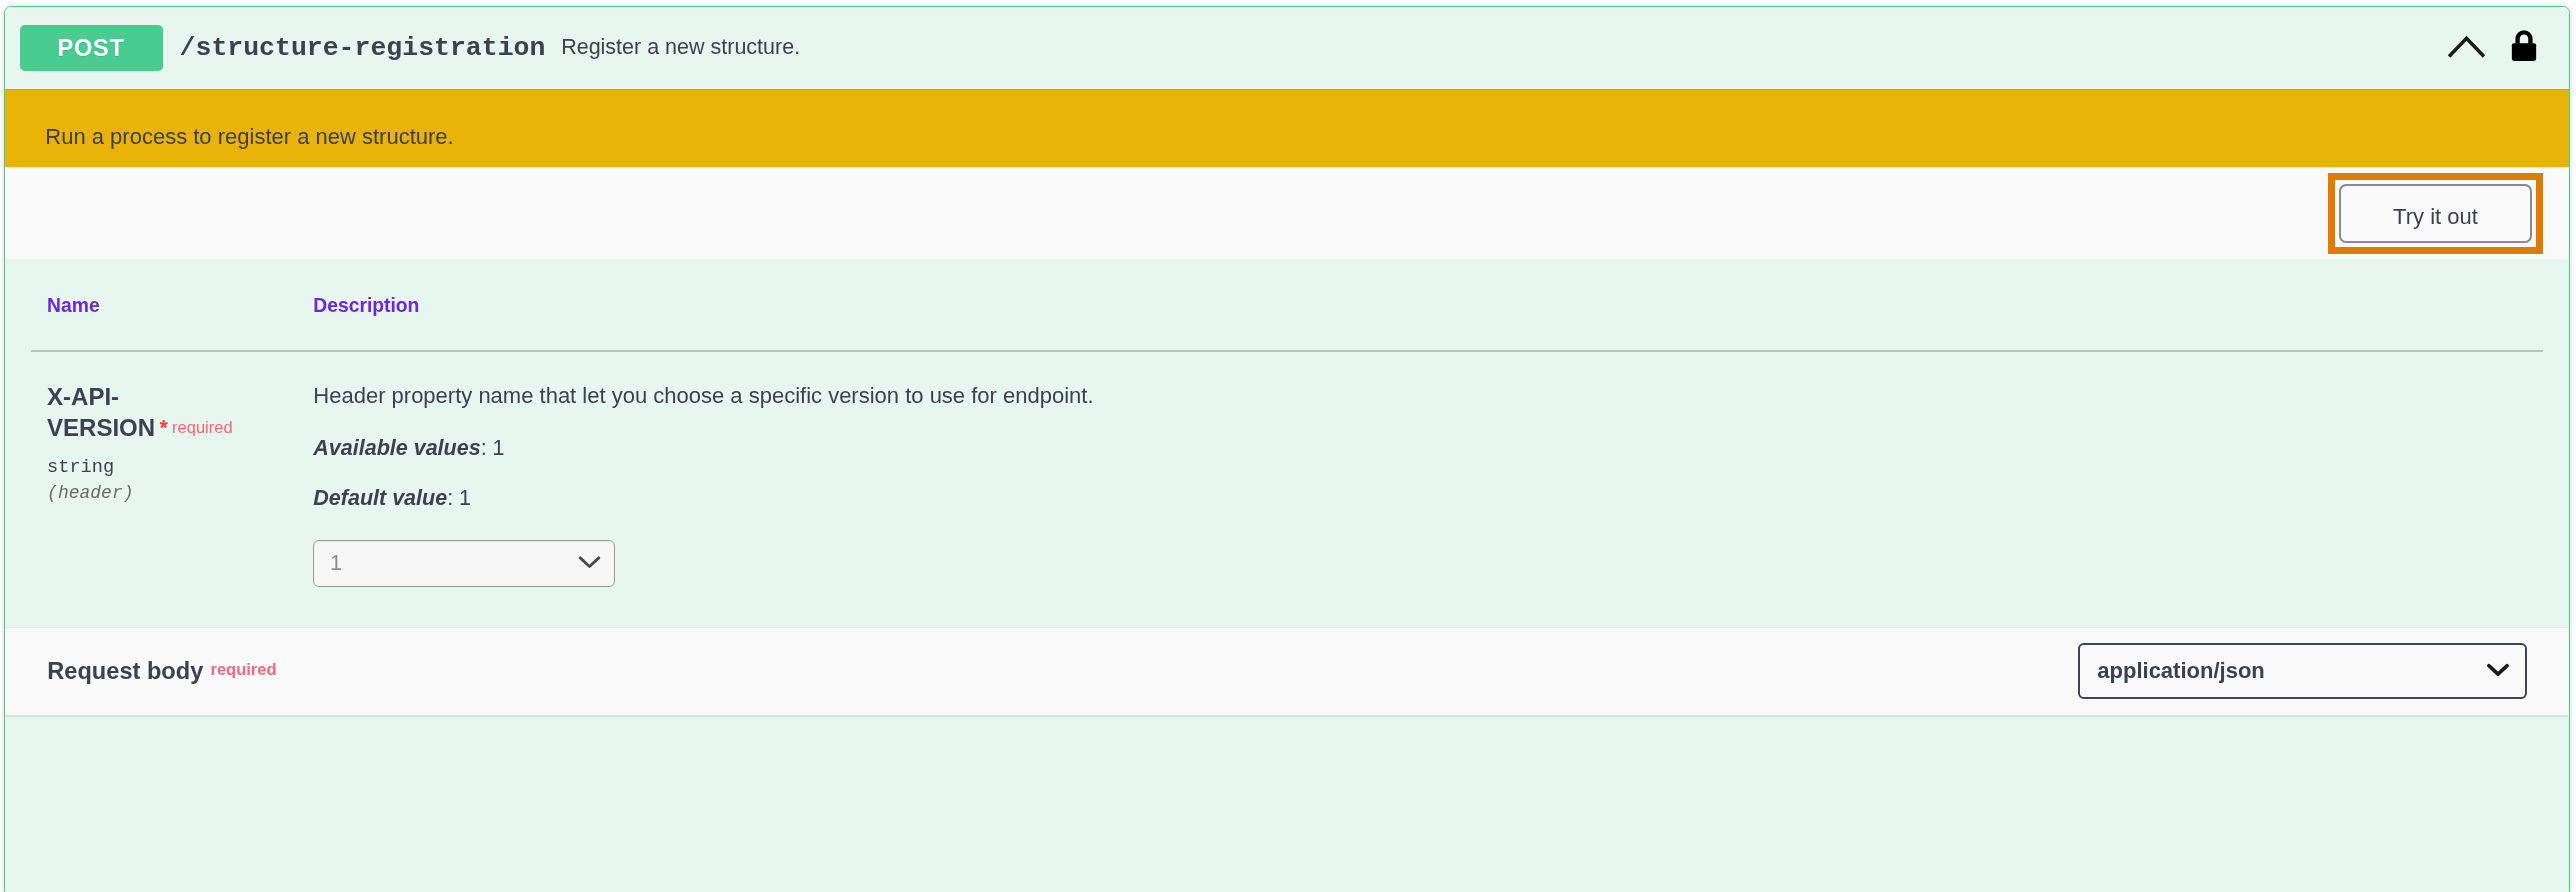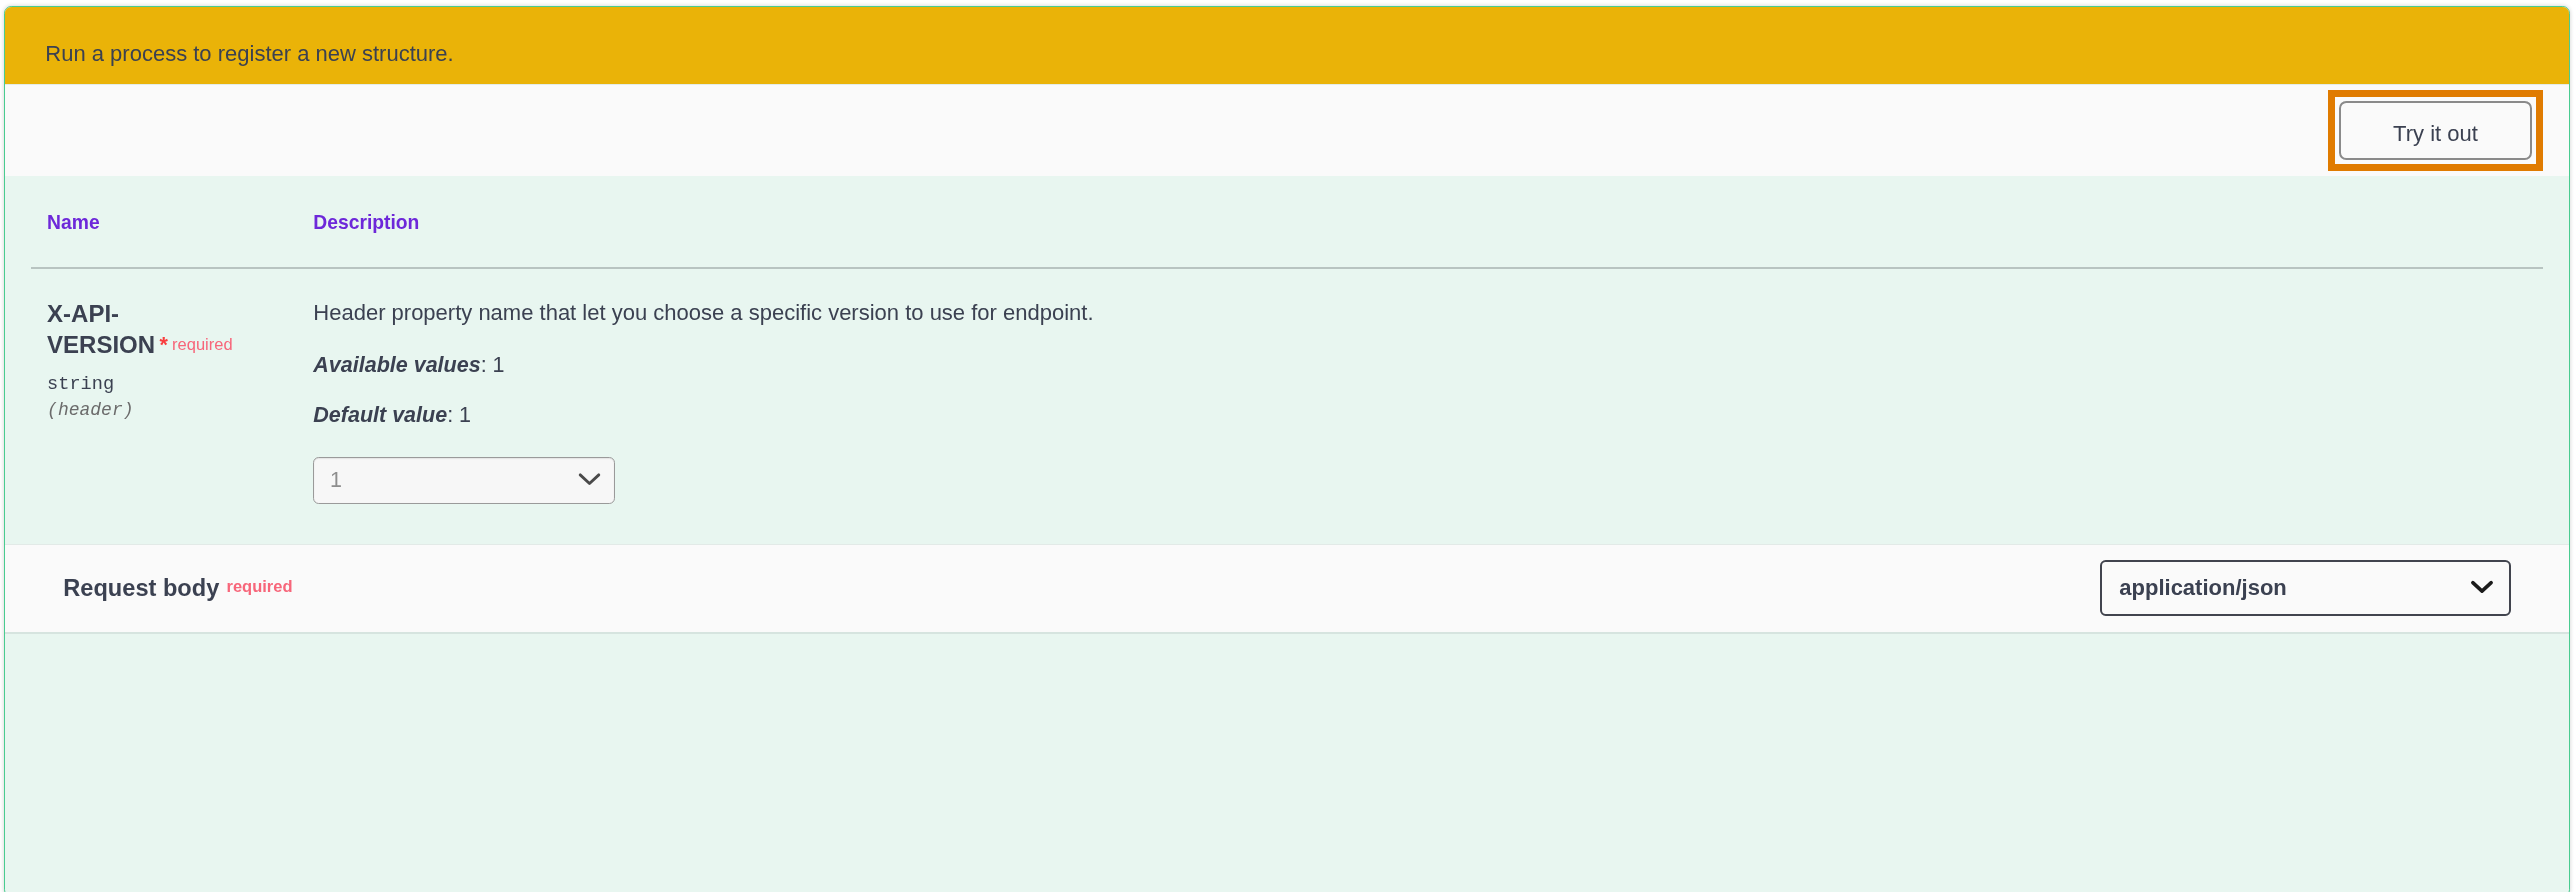--- a/index.html
+++ b/index.html
@@ -268,38 +268,38 @@
   }
 
   
   .reqbody-row {
     background: #fafafa;
     border-top: 0.7px solid #e2eae7;
     border-bottom: 2.1px solid #d6e4df;
     height: 90px;
     display: flex;
     align-items: center;
-    padding: 0 58px;
+    padding: 0 42px;
     box-sizing: border-box;
   }
   .reqbody-title {
     font-size: 23.6px;
     font-weight: bold;
     color: #3b4151;
   }
   .reqbody-required {
     color: #f7667a;
     font-size: 16.5px;
     padding-left: 7.2px;
     vertical-align: 3.6px;
   }
   .reqbody-spacer { flex: 1 1 auto; }
 
   .content-type-select {
-    width: 411px;
+    width: 449px;
     height: 56px;
     background: #fafafa;
     border: 2.1px solid #41444e;
     border-radius: 5.7px;
     box-sizing: border-box;
     display: flex;
     align-items: center;
     padding: 0 15.8px 0 17px;
     cursor: pointer;
   }
@@ -327,20 +327,43 @@
     color: #b8c4c1;
     padding: 0 11.5px;
     font-size: 21.5px;
   }
 </style>
 </head>
 <body>
 
 <div class="op-block">
 
+  <div class="op-summary">
+    <span class="method-badge">POST</span>
+    <span class="op-path">/structure-registration</span>
+    <span class="op-desc-inline">Register a new structure.</span>
+    <span class="op-summary-spacer"></span>
+
+    <button class="chevron-up-btn">
+      <span>
+        <svg width="37" height="24" viewBox="0 0 52 34" aria-hidden="true">
+          <path d="M3 30 L26 6 L49 30" fill="none" stroke="#1b1b1b" stroke-width="5" stroke-linecap="square"></path>
+        </svg>
+      </span>
+    </button>
+
+    <button class="lock-btn">
+      <span>
+        <svg width="30" height="36" viewBox="0 0 42 50" aria-hidden="true">
+          <path d="M12 22 V15 a9 9 0 0 1 18 0 V22" fill="none" stroke="#000000" stroke-width="6"></path>
+          <rect x="4" y="21" width="34" height="25" rx="3" fill="#000000"></rect>
+        </svg>
+      </span>
+    </button>
+  </div>
 
   <div class="op-body-desc">Run a process to register a new structure.</div>
 
   <div class="tab-bar">
     <span class="tab-spacer"></span>
     <span class="annotate-box">
       <button class="try-btn">Try it out</button>
     </span>
   </div>
 

